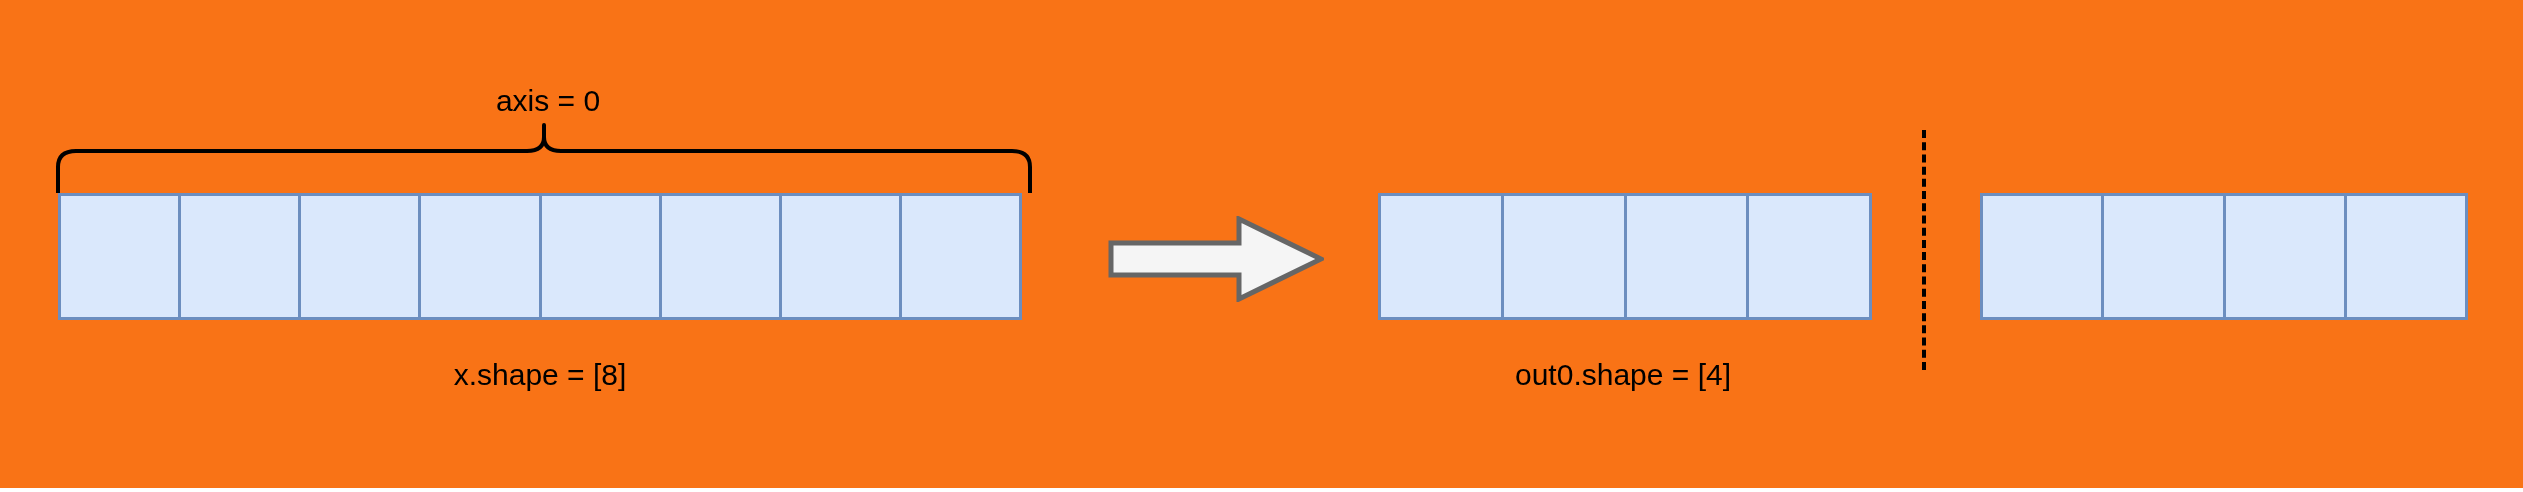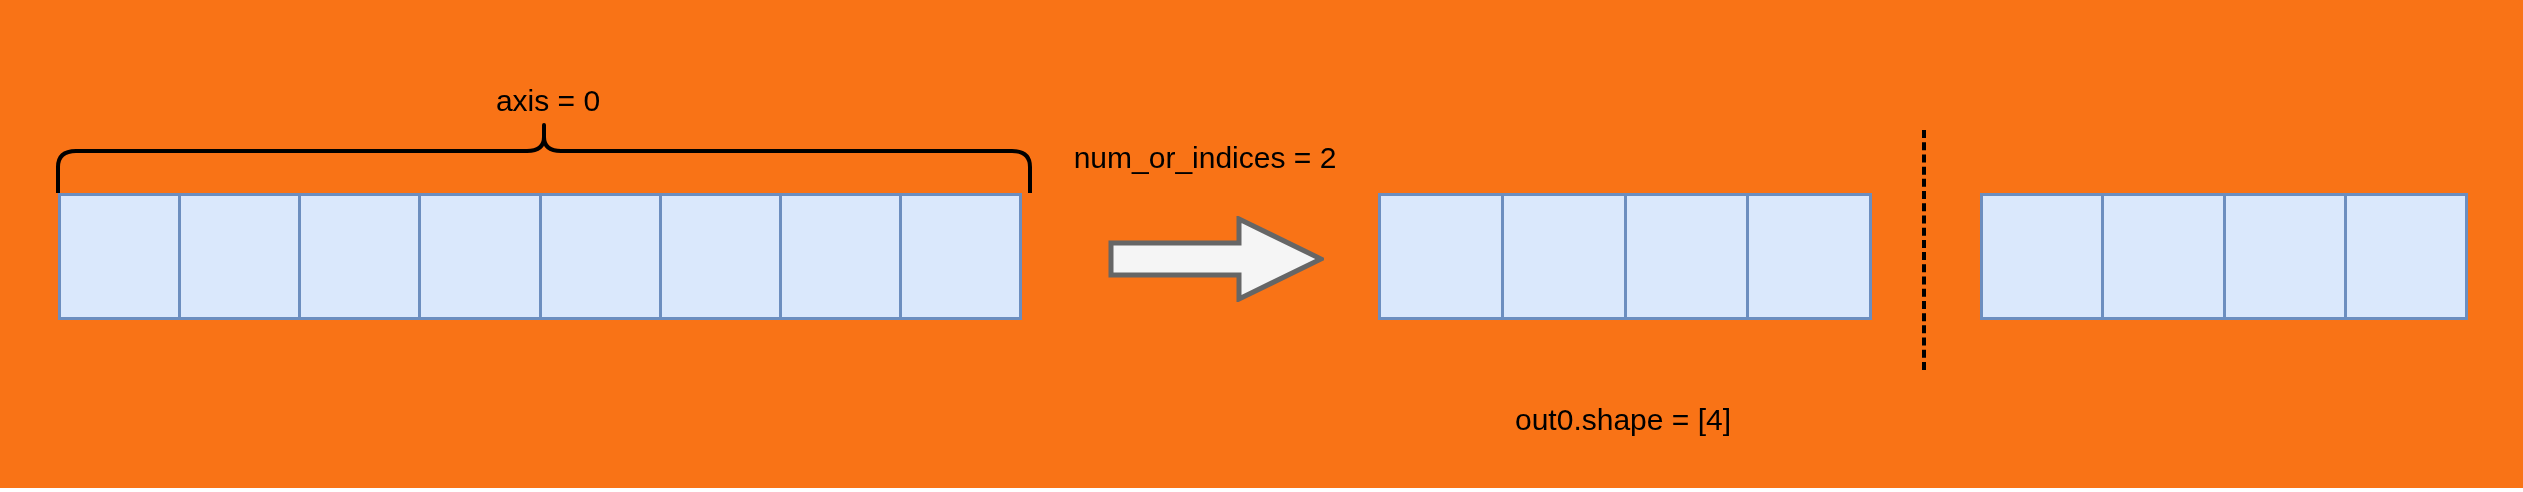--- a/index.html
+++ b/index.html
@@ -102,43 +102,43 @@
       <div class="cell"></div>
       <div class="cell"></div>
       <div class="cell"></div>
       <div class="cell"></div>
       <div class="cell"></div>
       <div class="cell"></div>
       <div class="cell"></div>
       <div class="cell"></div>
     </div>
 
+  <div class="label centered" style="left:540px; top:358px;">x.shape = [8]</div>
 
-  <div class="label centered" style="left:1205px; top:141px;">num_or_indices = 2</div>
 
   <div class="block-arrow" style="left:1108px; top:216px; width:216px; height:86px;">
     <svg width="216" height="86" viewBox="0 0 216 86" xmlns="http://www.w3.org/2000/svg">
       <path d="M 3 27
                L 131 27
                L 131 3
                L 213 43
                L 131 83
                L 131 59
                L 3 59 Z" fill="#f5f5f5" stroke="#666666" stroke-width="5" stroke-linejoin="miter"></path>
     </svg>
   </div>
 
   <div class="tensor" id="out0-tensor" style="left:1378px; top:193px; width:494px; height:127px;">
       <div class="cell"></div>
       <div class="cell"></div>
       <div class="cell"></div>
       <div class="cell"></div>
     </div>
 
-  <div class="label centered" style="left:1623px; top:358px;margin-top:45px;">out0.shape = [4]</div>
+  <div class="label centered" style="left:1623px; top:358px;">out0.shape = [4]</div>
 
   <div class="dashed-divider" style="left:1922px; top:130px; height:240px;"></div>
 
   <div class="tensor" id="out1-tensor" style="left:1980px; top:193px; width:488px; height:127px;">
       <div class="cell"></div>
       <div class="cell"></div>
       <div class="cell"></div>
       <div class="cell"></div>
     </div>
 

